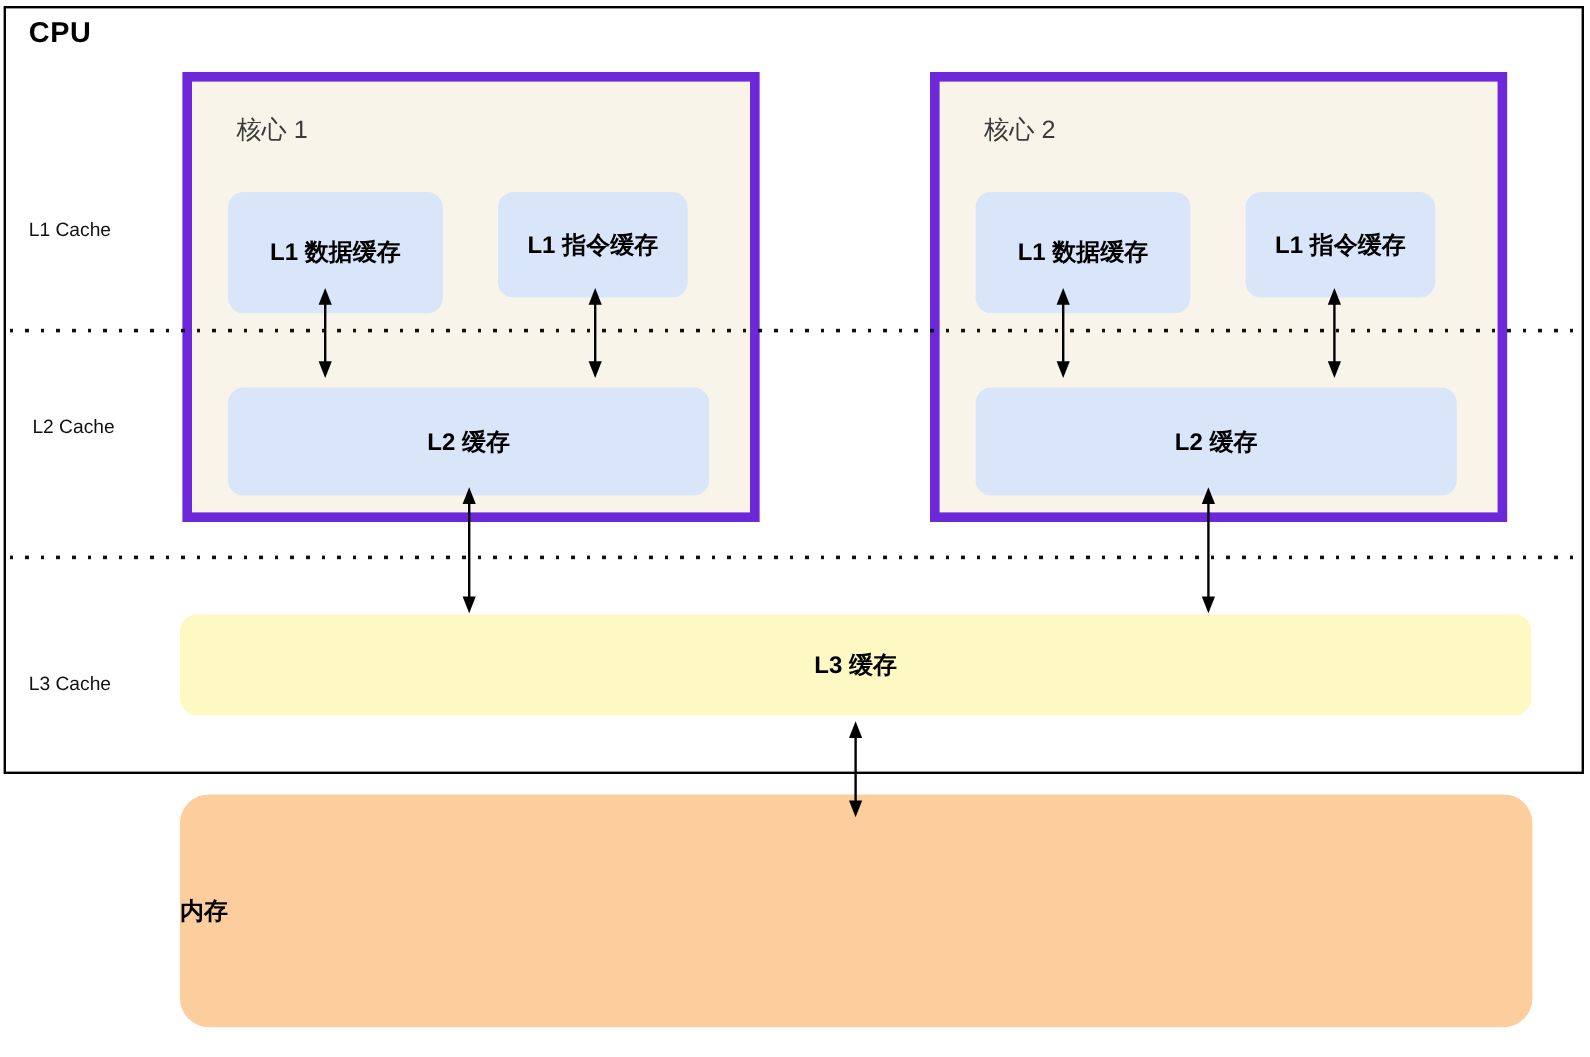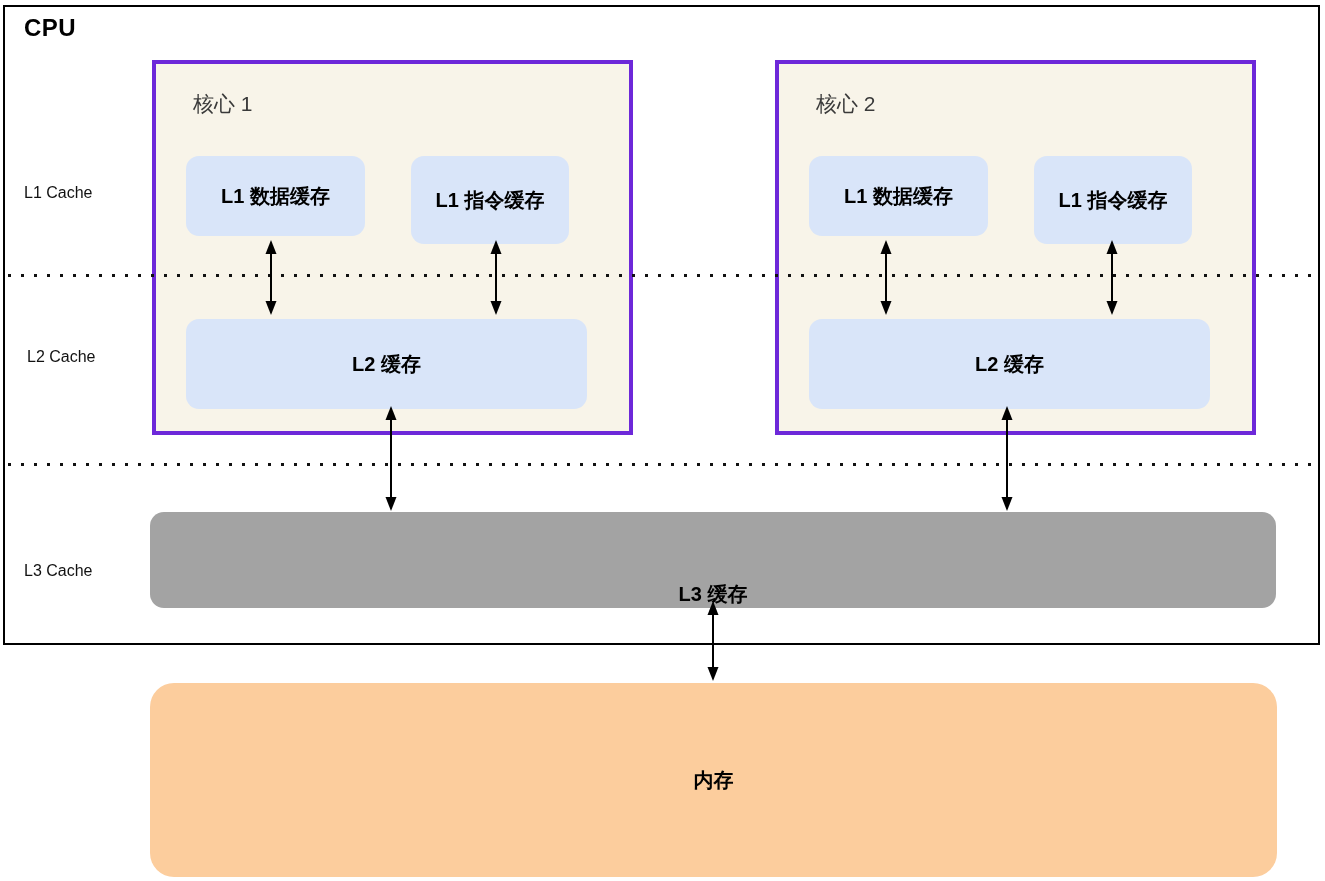--- a/index.html
+++ b/index.html
@@ -27,21 +27,21 @@
     font-size: 24px;
     font-weight: bold;
     color: #000000;
     letter-spacing: 0.5px;
   }
   .core-box {
     position: absolute;
     top: 60px;
     width: 481px; height: 375px;
     background: #f8f4e9;
-    border: 4px solid #6d28d9;
+    border: 8px solid #6d28d9;
     padding-left: 12px;
   }
   .core-1 { left: 152px; }
   .core-2 { left: 765px; margin-left: 10px; }
   .core-title {
     position: absolute;
     left: 37px; top: 26px;
     font-size: 21px;
     color: #3a3a3a;
   }
@@ -49,21 +49,21 @@
     position: absolute;
     background: #d9e5f9;
     border-radius: 13px;
     display: flex;
     align-items: center;
     justify-content: center;
     font-size: 20px;
     font-weight: bold;
     color: #000000;
   }
-  .l1-data  { left: 30px;  top: 92px;  width: 179px; height: 80px; justify-content: center; }
+  .l1-data  { left: 30px;  top: 92px;  width: 179px; height: 101px; justify-content: center; }
   .l1-instr { left: 255px; top: 92px;  width: 158px; height: 88px; }
   .l2-block { left: 30px;  top: 255px; width: 401px; height: 90px; }
   .row-label {
     position: absolute;
     font-size: 16px;
     color: #111111;
     white-space: nowrap;
   }
   .row-label-l1 { left: 24px; top: 184px; }
   .row-label-l2 { left: 27px; top: 348px; }
@@ -73,39 +73,39 @@
     left: 8px;
     width: 1310px;
     height: 3px;
     background: repeating-linear-gradient(to right, #111111 0 3px, transparent 3px 13px);
   }
   .dotted-1 { top: 274px; }
   .dotted-2 { top: 463px; }
   .l3-block {
     position: absolute;
     left: 150px; top: 512px;
-    width: 1126px; height: 96px;
-    background: #a3a3a3;
+    width: 1126px; height: 84px;
+    background: #fef9c3;
     border-radius: 14px;
     display: flex;
-    align-items: flex-end;
+    align-items: center;
     justify-content: center;
     font-size: 20px;
     font-weight: bold;
     color: #000000;
   }
   .memory-block {
     position: absolute;
-    left: 150px; top: 683px;
+    left: 150px; top: 662px;
     width: 1127px; height: 194px;
     background: #fccd9d;
     border-radius: 24px;
     display: flex;
     align-items: center;
-    justify-content: center;
+    justify-content: flex-start;
     font-size: 20px;
     font-weight: bold;
     color: #000000;
   }
   .arrow-layer {
     position: absolute;
     left: 0; top: 0;
     width: 1325px; height: 881px;
     pointer-events: none;
   }

